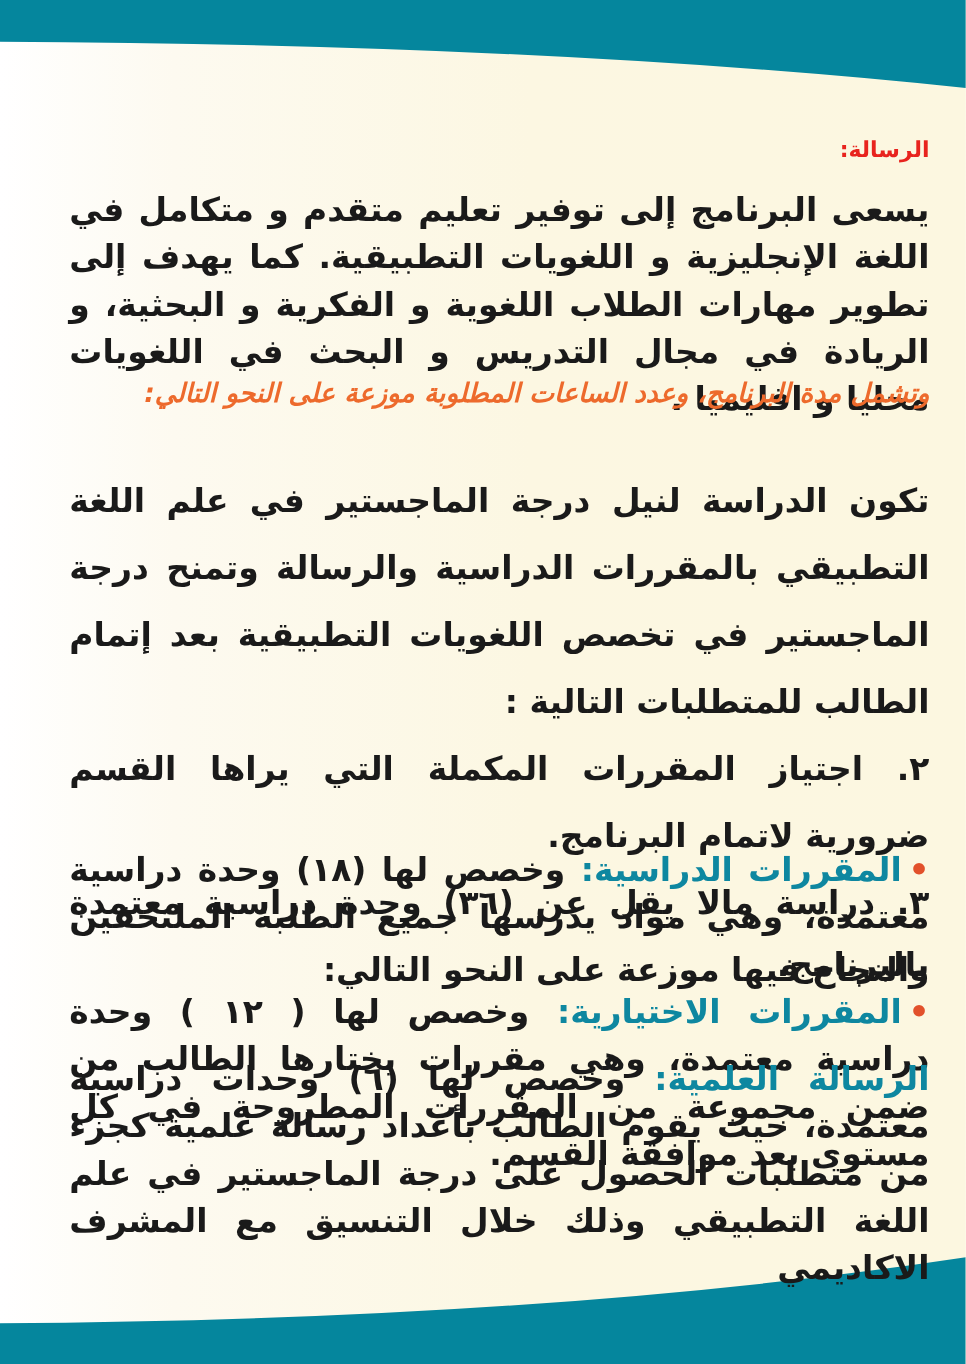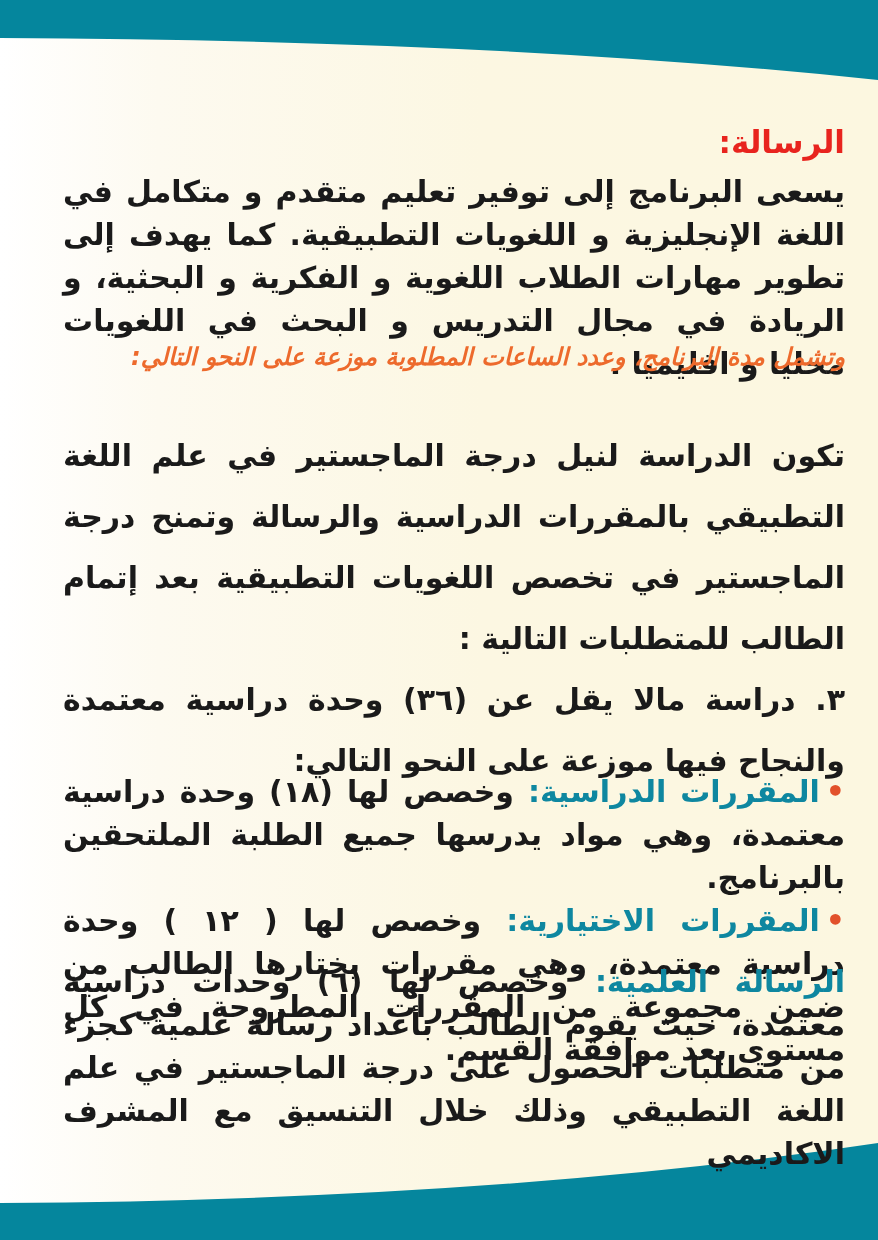--- a/index.html
+++ b/index.html
@@ -23,21 +23,21 @@
     display: block;
   }
   .band.top { top: 0; }
   .band.bottom { bottom: 0; }
 
   .abs { position: absolute; right: 33px; width: 782px; }
 
   .red-title {
     margin: 0;
     color: #e8241e;
-    font-size: 31px;
+    font-size: 20px;
     font-weight: 700;
     line-height: 1.2;
     text-align: right;
   }
   .orange-subtitle {
     margin: 0;
     color: #ed6a2c;
     font-size: 24px;
     font-weight: 700;
     line-height: 1.3;
@@ -71,20 +71,21 @@
 
   <h1 class="red-title abs" style="top:124px;">الرسالة:</h1>
 
   <p class="body-text abs" style="top:170px;">يسعى البرنامج إلى توفير تعليم متقدم و متكامل في اللغة الإنجليزية و اللغويات التطبيقية. كما يهدف إلى تطوير مهارات الطلاب اللغوية و الفكرية و البحثية، و الريادة في مجال التدريس و البحث في اللغويات محليا و اقليميا .</p>
 
 
   <h2 class="orange-subtitle abs" style="top:342px;font-style:italic;">وتشمل مدة البرنامج، وعدد الساعات المطلوبة موزعة على النحو التالي:</h2>
 
   <div class="abs flow-block" style="top:425px;">
     <p class="body-text">تكون الدراسة لنيل درجة الماجستير في علم اللغة التطبيقي بالمقررات الدراسية والرسالة وتمنح درجة الماجستير في تخصص اللغويات التطبيقية بعد إتمام الطالب للمتطلبات التالية :</p>
+    <p class="body-text">٢. اجتياز المقررات المكملة التي يراها القسم ضرورية لاتمام البرنامج.</p>
     <p class="body-text">٣. دراسة مالا يقل عن (٣٦) وحدة دراسية معتمدة والنجاح فيها موزعة على النحو التالي:</p>
   </div>
 
   <div class="abs" style="top:770px;">
     <p class="body-text">
       <span class="bullet">•</span><span class="term">المقررات الدراسية:</span><span> وخصص لها (١٨) وحدة دراسية معتمدة، وهي مواد يدرسها جميع الطلبة الملتحقين بالبرنامج.</span>
     </p>
     <p class="body-text">
       <span class="bullet">•</span><span class="term">المقررات الاختيارية:</span><span> وخصص لها ( ١٢ ) وحدة دراسية معتمدة، وهي مقررات يختارها الطالب من ضمن مجموعة من المقررات المطروحة في كل مستوى بعد موافقة القسم.</span>
     </p>

